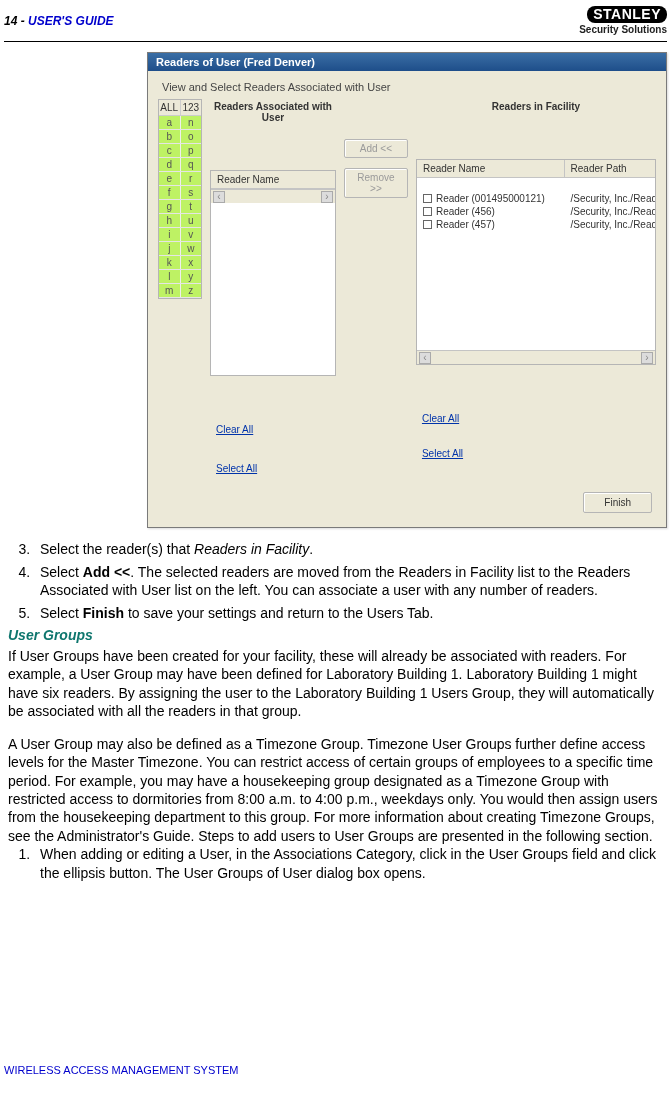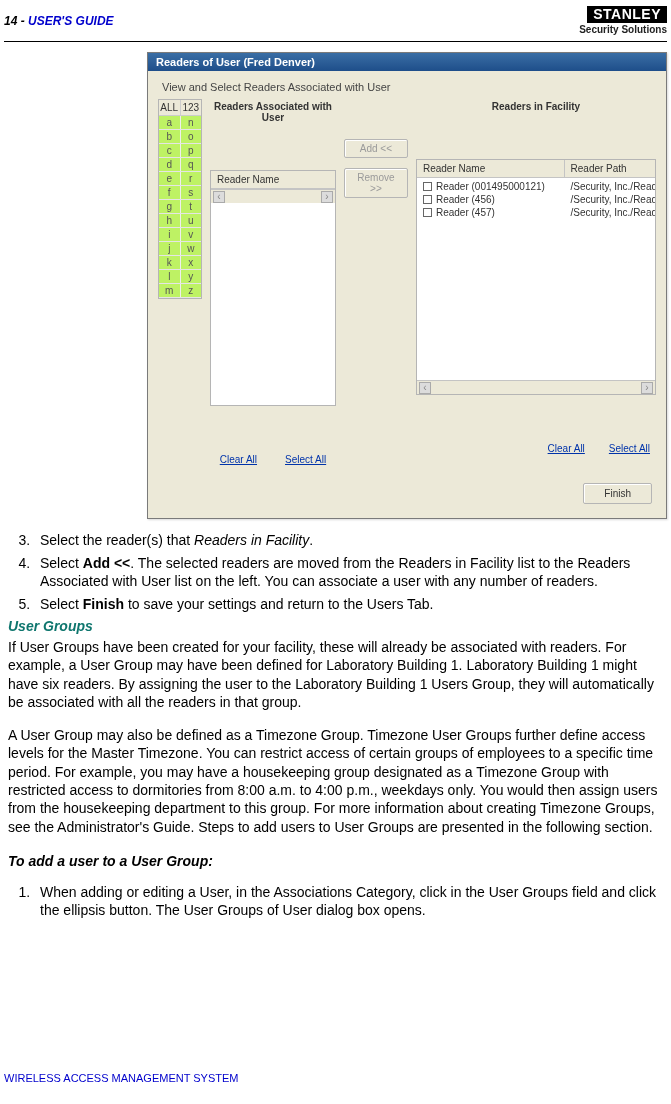--- a/index.html
+++ b/index.html
@@ -19,21 +19,21 @@
     align-items: center;
     padding: 0 0 4px 0;
   }
   .header-left { font-size: 12px; font-style: italic; font-weight: bold; }
   .blue { color: #0000cc; }
   .pagenum { color: #000; font-style: italic; }
   .logo { text-align: right; }
   .logo-box {
     background: #000; color: #fff; font-family: Arial Black, Arial, sans-serif;
     font-weight: bold; letter-spacing: 0.5px; padding: 1px 6px; font-size: 14px;
-    display: inline-block; line-height: 1.1;
+    display: inline-block; line-height: 1.1; border-radius: 8px;
   }
   .logo-sub { font-size: 10px; font-weight: bold; color: #222; margin-top: 1px; }
   hr.rule { border: none; border-top: 1px solid #000; margin: 2px 0 10px 0; }
 
   
   .shot-wrap { display:flex; justify-content:flex-end; margin: 6px 0 12px 0; }
   .dialog {
     width: 520px;
     background: #ece9d8;
     border: 1px solid #7a7a7a;
@@ -68,45 +68,45 @@
   .alpha-row > div:last-child { border-right:none; }
 
   .panel {
     flex: 1;
     display:flex; flex-direction:column;gap:44px;
   }
   .panel-title {
     text-align:center; font-size:10px; font-weight:bold; padding:2px 0 3px 0;
   }
   .grid {
-    background:#fff; border:1px solid #b5b5b5; height: 236px;
+    background:#fff; border:1px solid #b5b5b5; height: 206px;
     display:flex; flex-direction:column; overflow:hidden;
   }
   .grid-head {
     display:flex; background:#ece9d8; border-bottom:1px solid #c4c4c4;
     font-size:10px; color:#333;
   }
   .grid-head > div {
     padding:3px 6px; border-right:1px solid #c4c4c4; white-space:nowrap;
   }
   .grid-head > div:last-child { border-right:none; }
-  .grid-body { flex:1; overflow:auto; padding-top:2px;}
+  .grid-body { flex:1; overflow:auto; padding-top:14px;}
   .grid-row { display:flex; font-size:10px; color:#333; }
   .grid-row > div { padding:1px 6px; white-space:nowrap; }
   .chk {
     display:inline-block; width:9px; height:9px; border:1px solid #666; margin-right:4px;
     position:relative; top:1px; background:#fff;
   }
   .hscroll {
     height:14px; background:#ece9d8; border-top:1px solid #c4c4c4;
     display:flex; align-items:center; justify-content:space-between;
     font-size:10px; color:#888; padding:0 2px;
   }
   .hscroll .arrow { width:12px; height:12px; background:#dcdcdc; border:1px solid #aaa; text-align:center; line-height:10px;}
-  .links-row { display:flex; justify-content:flex-end; gap:24px; padding:4px 6px; font-size:10px;}
+  .links-row { display:flex; justify-content:flex-end; gap:24px; padding:4px 6px; font-size:10px;flex-direction:column;}
   .links-row a { color:#0033aa; text-decoration:underline; cursor:pointer;}
   .links-row.left { justify-content:center; gap:28px;}
   .mid-buttons {
     display:flex; flex-direction:column; gap:10px; justify-content:flex-start; padding-top:40px; width:64px;
   }
   .btn {
     background:#ece9d8; border:1px solid #b5b5b5; padding:3px 6px;
     font-size:10px; color:#9a9a9a; text-align:center; border-radius:2px;
     box-shadow: inset 1px 1px 0 #fff;
   }
@@ -116,21 +116,21 @@
   
   .content { padding: 0 4px; font-size: 14px; line-height: 1.32; }
   .ol { margin: 0 0 0 26px; }
   .ol li { margin-bottom: 4px; padding-left: 6px; }
   .italic { font-style: italic; }
   .bold { font-weight: bold; }
   .section-head { color:#0f766e; font-style: italic; font-weight:bold; margin-bottom:2px;}
   .para { margin-top: 2px; }
   .para2 { margin-top: 14px; }
   .subhead { font-style: italic; font-weight: bold; margin-top:16px; margin-bottom:12px;}
-  .footer { position:absolute; bottom:20px; left:4px; font-size:11px; color:#0000cc; }
+  .footer { position:absolute; bottom:28px; left:4px; font-size:11px; color:#0000cc; }
 
   .col-name-w { width: 100%; }
   .two-col .c1 { flex: 0 0 62%; }
   .two-col .c2 { flex: 1; }
 </style>
 </head>
 <body>
 
 <div class="page">
   <div class="header">
@@ -280,20 +280,19 @@
       </li>
       <li>
         <span>Select </span><span class="bold">Finish</span><span> to save your settings and return to the Users Tab.</span>
       </li>
     </ol>
 
     <div class="section-head">User Groups</div>
     <div class="para">If User Groups have been created for your facility, these will already be associated with readers.   For example, a User Group may have been defined for Laboratory Building 1.   Laboratory Building 1 might have six readers.   By assigning the user to the Laboratory Building 1 Users Group, they will automatically be associated with all the readers in that group.</div>
     <div class="para2">A User Group may also be defined as a Timezone Group.   Timezone User Groups further define access levels for the Master Timezone.   You can restrict access of certain groups of employees to a specific time period.   For example, you may have a housekeeping group designated as a Timezone Group with restricted access to dormitories from 8:00 a.m. to 4:00 p.m., weekdays only.   You would then assign users from the housekeeping department to this group.   For more information about creating Timezone Groups, see the Administrator's Guide.   Steps to add users to User Groups are presented in the following section.</div>
 
-    <div class="subhead">To add a user to a User Group:</div>
     <ol class="ol" start="1">
       <li>When adding or editing a User, in the Associations Category, click in the User Groups field and click the ellipsis button.   The User Groups of User dialog box opens.</li>
     </ol>
   </div>
 </div>
 
 <div class="footer">WIRELESS ACCESS MANAGEMENT SYSTEM</div>
 
 </body></html>

